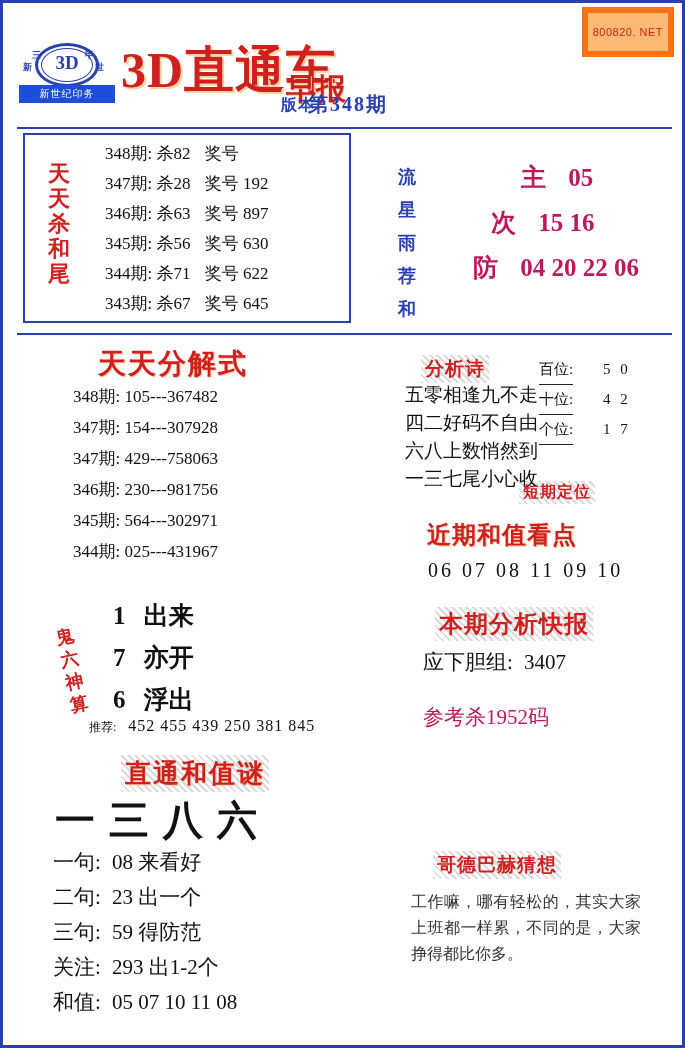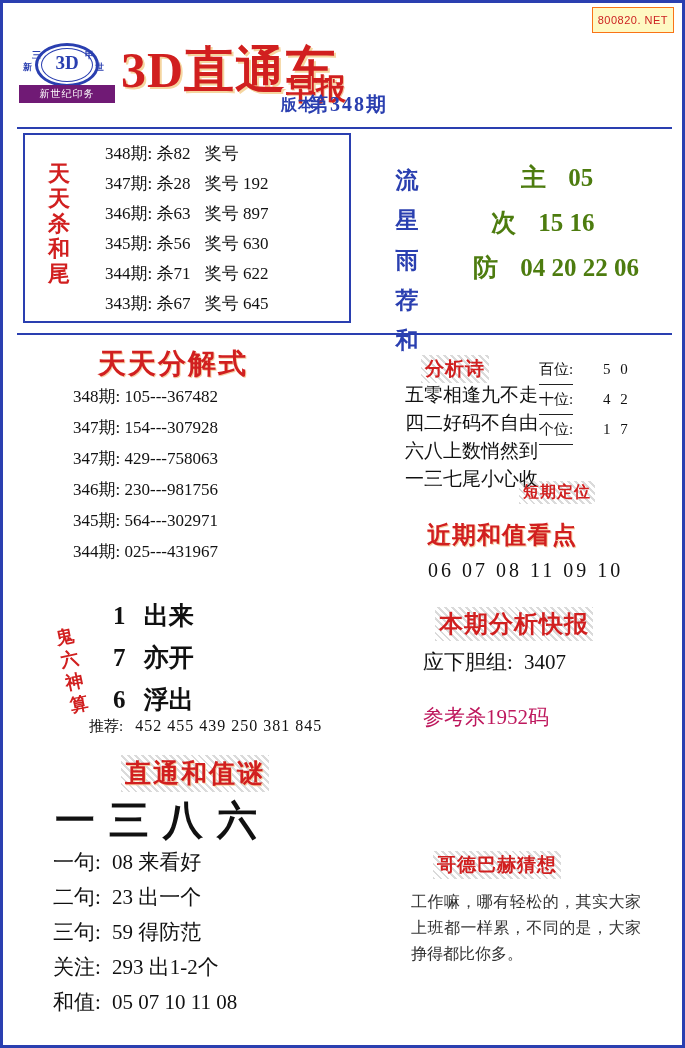--- a/index.html
+++ b/index.html
@@ -19,26 +19,26 @@
     width: 685px;
     height: 1048px;
     box-sizing: border-box;
     border: 3px solid #2a3fb0;
     background: #fff;
   }
   .watermark {
     position: absolute;
     top: 4px;
     right: 8px;
-    border: 1px solid #f97316;
+    border: 6px solid #f97316;
     color: #cc2222;
     font-size: 11px;
-    padding: 6px 5px;
+    padding: 13px 5px;
     letter-spacing: 0.5px;
-    background: #fef9c3;
+    background: #fdba74;
     font-family: "Liberation Sans", sans-serif;
   }
 
   
   .logo {
     position: absolute;
     left: 14px;
     top: 38px;
     width: 100px;
     height: 62px;
@@ -72,21 +72,21 @@
   .logo .lw { position: absolute; font-size: 9px; color: #2a3fb0; font-weight: bold; }
   .logo .lw.a { left: 15px; top: 8px; }
   .logo .lw.b { left: 68px; top: 8px; }
   .logo .lw.c { left: 6px; top: 20px; }
   .logo .lw.d { left: 78px; top: 20px; }
   .logo .banner {
     position: absolute;
     left: 2px; top: 44px;
     width: 96px;
     text-align: center;
-    background: #701a75;
+    background: #1d4ed8;
     color: #fff;
     font-size: 10px;
     padding: 2px 0;
     letter-spacing: 1px;
   }
   .title-main {
     position: absolute;
     left: 118px;
     top: 34px;
     font-size: 50px;
@@ -174,36 +174,36 @@
   .kill-list .row .no { letter-spacing: 0px; }
   .kill-list .row .aw { margin-left: 10px; }
 
   
   .meteor-label {
     position: absolute;
     left: 392px;
     top: 158px;
     width: 24px;
     text-align: center;
-    font-size: 23px;
+    font-size: 18px;
     font-weight: bold;
     color: #2a3fb0;
-    line-height: 40px;
+    line-height: 33px;
     font-family: "Liberation Serif", serif;
   }
   .meteor-rows {
     position: absolute;
     left: 470px;
     top: 152px;
     width: 200px;
   }
   .meteor-rows .mrow {
     font-size: 25px;
     font-weight: bold;
-    color: #4d7c0f;
+    color: #be185d;
     line-height: 45px;
     white-space: nowrap;
     font-family: "Liberation Serif", serif;
   }
   .meteor-rows .mrow .k { margin-right: 16px; }
   .meteor-rows .mrow.r1 { padding-left: 48px; }
   .meteor-rows .mrow.r2 { padding-left: 18px; }
   .meteor-rows .mrow.r3 { padding-left: 0px; }
 
   
@@ -262,21 +262,21 @@
   .guilu-rows .grow .num { margin-right: 12px; }
   .rec-row {
     position: absolute;
     left: 86px;
     top: 714px;
     font-size: 16px;
     color: #111;
     font-family: "Liberation Serif", serif;
     white-space: nowrap;
   }
-  .rec-row .lab { font-size: 15px; }
+  .rec-row .lab { font-size: 12px; }
   .rec-row .vals { margin-left: 8px; letter-spacing: 1px; }
 
   
   .t-hezhimi { left: 88px; top: 752px; font-size: 26px; letter-spacing: 2px; text-shadow: 1px 1px 0 #f6cfa5; margin-left: 30px; }
   .big-chars {
     position: absolute;
     left: 52px;
     top: 790px;
     font-size: 40px;
     font-weight: bold;

